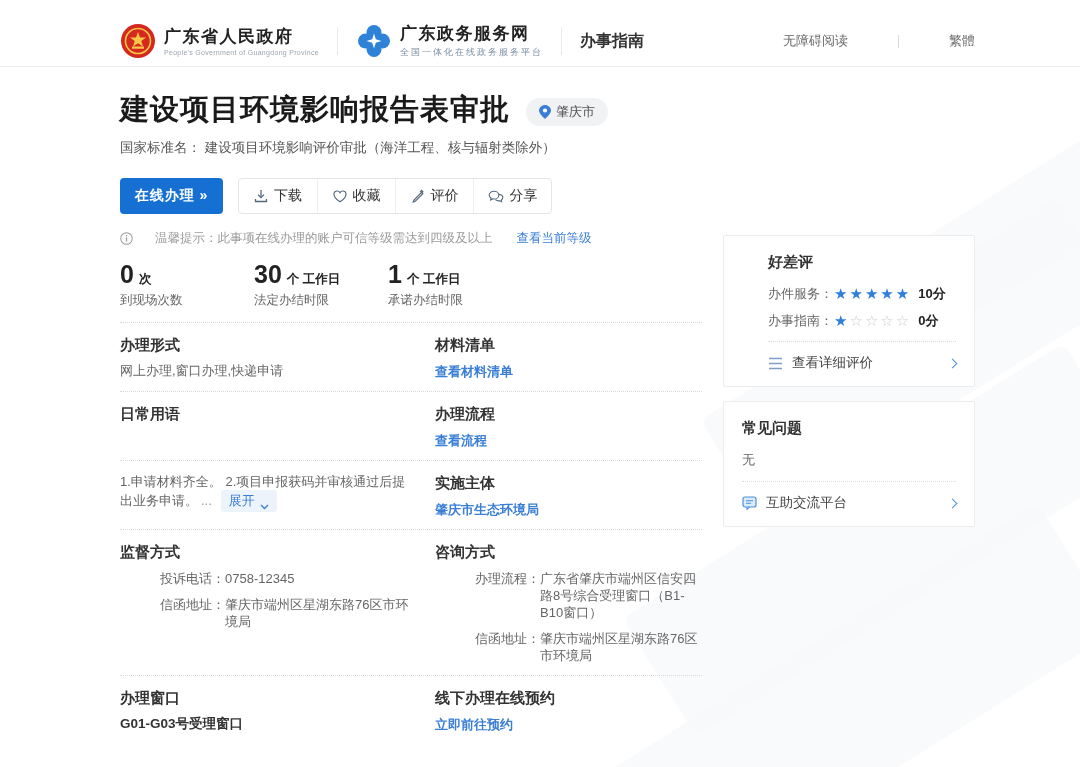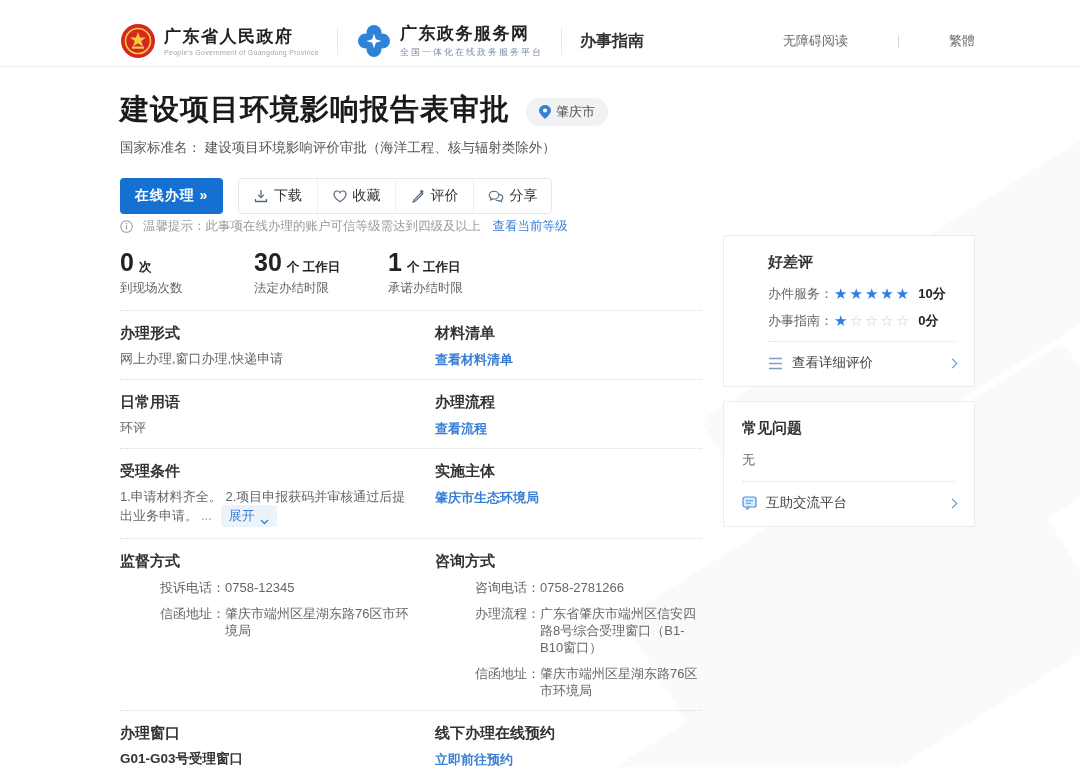--- a/index.html
+++ b/index.html
@@ -52,21 +52,21 @@
     font-family:inherit; letter-spacing:1px;
   }
   .btn-group { display:flex; margin-left:15px; border:1px solid #e3e6ea; border-radius:4px; height:36px; background:#fff; }
   .btn-item {
     width:78px; display:flex; align-items:center; justify-content:center; gap:6px;
     font-size:14px; color:#333; cursor:pointer; background:none; border:none; font-family:inherit;
   }
   .btn-item + .btn-item { border-left:1px solid #eceef1; }
   .btn-item svg { flex-shrink:0; }
 
-  .tip { margin-top:4px; display:flex; align-items:center; gap:10px; font-size:12.5px; color:#9a9a9a; line-height:16px; }
+  .tip { margin-top:16px; display:flex; align-items:center; gap:22px; font-size:12.5px; color:#9a9a9a; line-height:16px; }
   .tip .tip-link { color:#3a7fd5; cursor:pointer; margin-left:2px; }
 
   .stats { display:flex; margin-top:14px; padding-bottom:13px; border-bottom:1px dotted #d9d9d9; }
   .stat { margin-right:46px; min-width:88px; }
   .stat-top { display:flex; align-items:baseline; }
   .stat-val { font-size:25px; font-weight:700; color:#222; line-height:28px; }
   .stat-unit { font-size:12.5px; font-weight:700; color:#222; margin-left:5px; }
   .stat-label { font-size:12.5px; color:#666; margin-top:4px; }
 
   .info-row { display:flex; padding:12px 0 11px; border-bottom:1px dotted #d9d9d9; }
@@ -245,31 +245,29 @@
     </div>
     <div class="cell-r">
       <div class="sec-title">材料清单</div>
       <span class="link">查看材料清单</span>
     </div>
   </div>
 
   <div class="info-row">
     <div class="cell-l">
       <div class="sec-title">日常用语</div>
-      <div class="sec-value">环评</div>
     </div>
     <div class="cell-r">
       <div class="sec-title">办理流程</div>
       <span class="link">查看流程</span>
     </div>
   </div>
 
   <div class="info-row">
     <div class="cell-l">
-      <div class="sec-title">受理条件</div>
       <div class="sec-value">
         <span>1.申请材料齐全。 2.项目申报获码并审核通过后提出业务申请。</span><span class="ellip">...</span><button class="expand-pill">
             <span>展开</span>
             <svg width="9" height="6" viewBox="0 0 9 6" fill="none" stroke="#3a7fd5" stroke-width="1.4">
               <path d="M1 1l3.5 3.5L8 1"></path>
             </svg>
           </button>
       </div>
     </div>
     <div class="cell-r">
@@ -286,24 +284,20 @@
           <span>0758-12345</span>
         </div>
       <div class="kv">
           <span class="kv-label">信函地址：</span>
           <span>肇庆市端州区星湖东路76区市环境局</span>
         </div>
     </div>
     <div class="cell-r">
       <div class="sec-title">咨询方式</div>
       <div class="kv">
-          <span class="kv-label">咨询电话：</span>
-          <span>0758-2781266</span>
-        </div>
-      <div class="kv">
           <span class="kv-label">办理流程：</span>
           <span>广东省肇庆市端州区信安四路8号综合受理窗口（B1-B10窗口）</span>
         </div>
       <div class="kv">
           <span class="kv-label">信函地址：</span>
           <span>肇庆市端州区星湖东路76区市环境局</span>
         </div>
     </div>
   </div>
 

